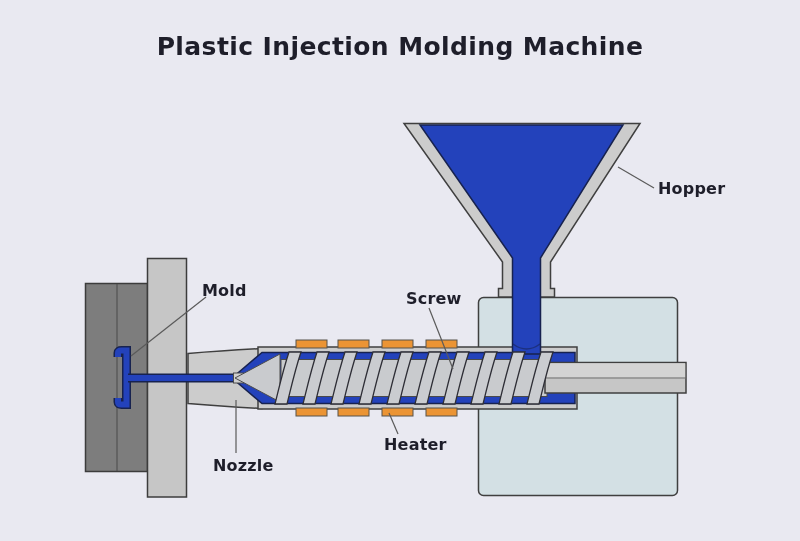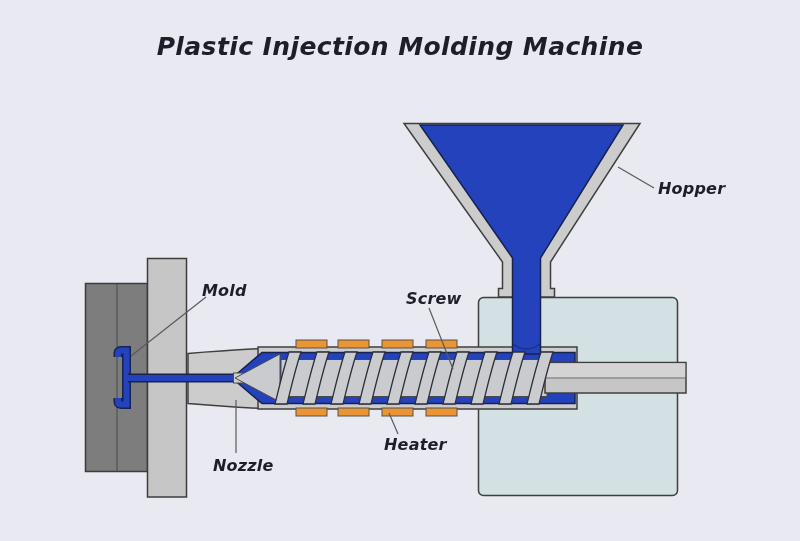--- a/index.html
+++ b/index.html
@@ -1,17 +1,17 @@
 <!DOCTYPE html>
 <html><head>
 <meta charset="utf-8">
 <style>
   html,body{margin:0;padding:0;}
   body{width:800px;height:541px;overflow:hidden;background:#e9e9f1;font-family:"DejaVu Sans",sans-serif;}
-  .stage{position:relative;width:800px;height:541px;font-style:italic;}
+  .stage{position:relative;width:800px;height:541px;}
   svg{display:block;}
   .title{font-family:"DejaVu Sans",sans-serif;font-size:25px;font-weight:bold;letter-spacing:.4px;}
   .lbl{font-family:"DejaVu Sans",sans-serif;font-size:16px;font-weight:bold;letter-spacing:.2px;}
   .metal{stroke:#3f3f3f;stroke-width:1.5;}
   .metal-thin{stroke:#4a4a4a;stroke-width:1;}
   .bluepart{stroke:#17224f;stroke-width:1.5;}
   .navy-under{stroke:#17224f;stroke-width:9;fill:none;}
   .blue-over{stroke-width:6;fill:none;}
   .darkplate{stroke:#3c3c3c;stroke-width:1.5;}
   .leader{stroke:#5a5a5a;stroke-width:1.2;fill:none;}

